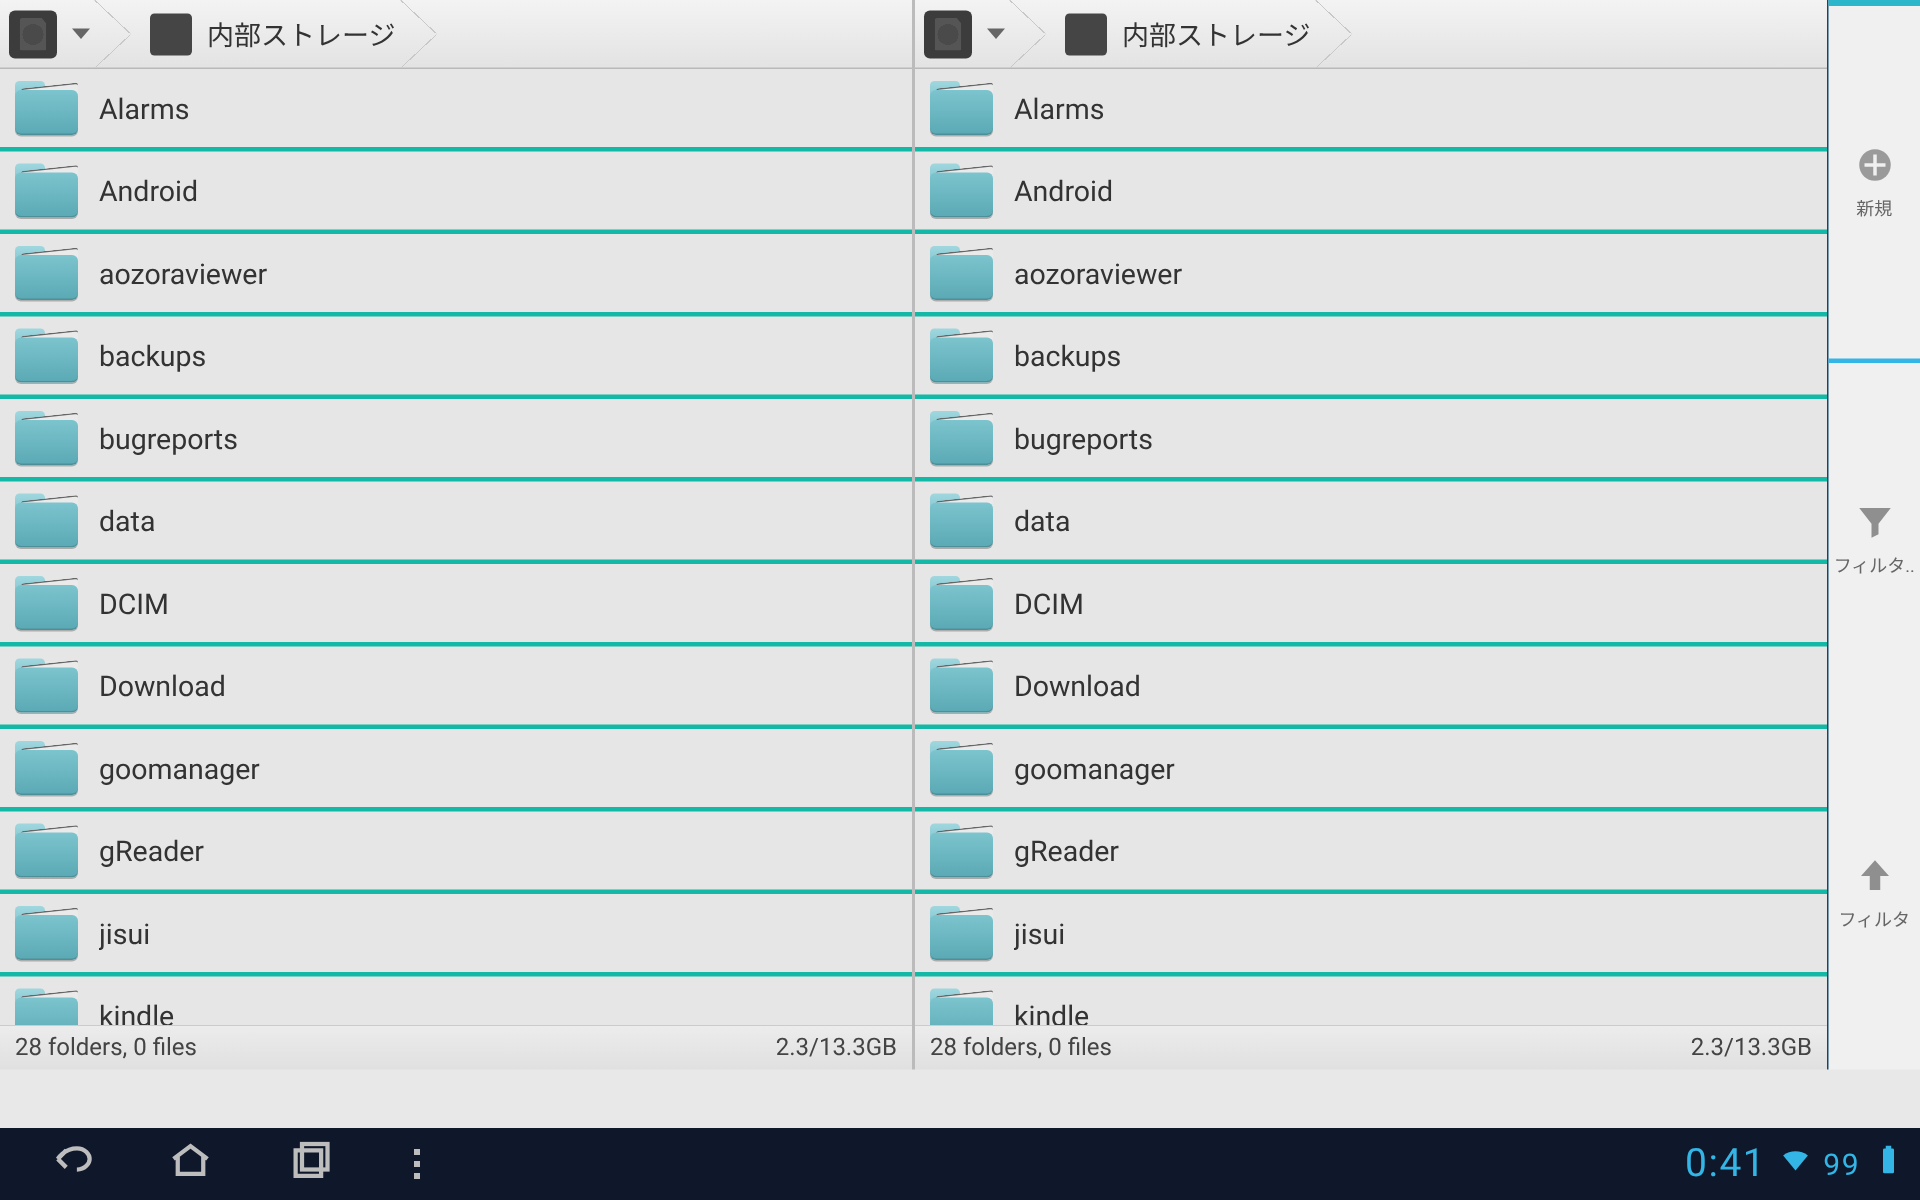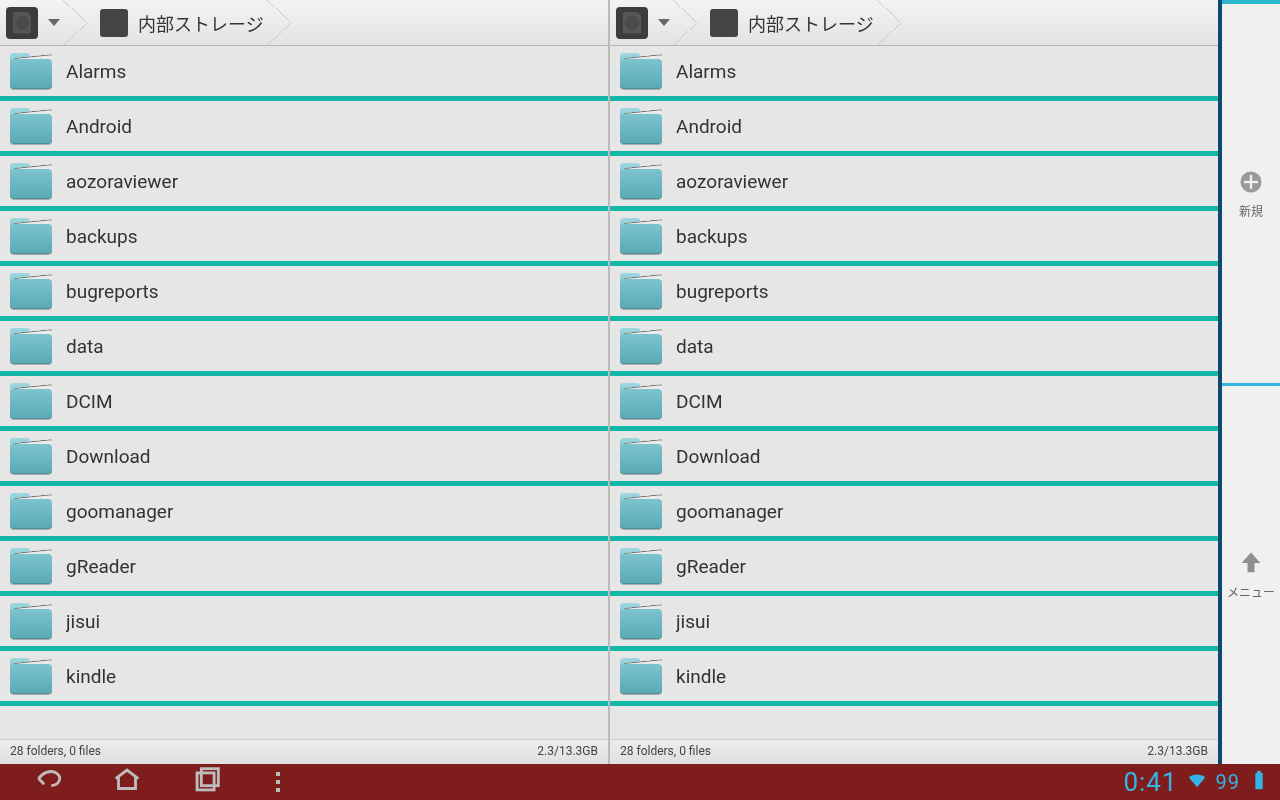--- a/index.html
+++ b/index.html
@@ -1,18 +1,18 @@
 <!DOCTYPE html>
 <html><head>
 <meta charset="utf-8">
 <style>
 * { margin: 0; padding: 0; box-sizing: border-box; font-family: Roboto, "Noto Sans CJK JP", sans-serif; }
 html, body { width: 1280px; height: 800px; overflow: hidden; background: #e8e8e8; }
 
-.app { display: flex; flex-direction: column; width: 1280px; height: 800px; }
+.app { display: flex; flex-direction: column; width: 1280px; height: 800px; gap: 39px; }
 
 .main { display: flex; flex: 1; min-height: 0; }
 
 
 .panes { display: flex; flex: 1; min-height: 0; }
 .pane { display: flex; flex-direction: column; flex: 1; min-width: 0; background: #e6e6e6; position: relative; }
 .pane + .pane { border-left: 2px solid #bbb; }
 
 
 .crumbbar { height: 46px; display: flex; align-items: stretch; background: linear-gradient(#f3f3f3,#e3e3e3); border-bottom: 1px solid #b8b8b8; }
@@ -26,39 +26,39 @@
 }
 .sd-icon { width: 32px; height: 32px; background: #3c3c3c; border-radius: 4px; display:flex; align-items:center; justify-content:center; margin-right:4px; }
 .sd-icon-inner { width: 18px; height: 22px; background:
   radial-gradient(circle at 50% 50%, #4a4a4a 0 7px, transparent 7px),
   #555; border-radius:2px; clip-path: polygon(0 0,80% 0,100% 20%,100% 100%,0 100%); }
 .small-sd { width:28px; height:28px; background:#454545; border-radius:3px; }
 .crumb-caret { width:0; height:0; border-left:6px solid transparent; border-right:6px solid transparent; border-top:7px solid #666; margin-left:6px; }
 
 
 .list { flex: 1; overflow-y: auto; background: #e6e6e6; }
-.row { display: flex; align-items: center; height: 55px; padding: 0 10px; border-bottom: 5px solid #14b8a6; cursor: pointer; }
+.row { display: flex; align-items: center; height: 55px; padding: 0 10px; border-bottom: 3px solid #14b8a6; cursor: pointer; }
 .folder-ico { width: 42px; height: 36px; position: relative; margin-right: 14px; flex-shrink:0; }
 .folder-body { position:absolute; inset:0; top:6px; background: linear-gradient(#7cc4ce,#5aa9b4); border-radius:4px; box-shadow: inset 0 -1px 0 rgba(0,0,0,.15), 0 1px 0 rgba(0,0,0,.25); }
 .folder-tab  { position:absolute; left:0; top:0; width:20px; height:12px; background: linear-gradient(#a0d7df,#83c6cf); border-radius:3px 3px 0 0; }
 .folder-lip  { position:absolute; left:4px; top:3px; width:38px; height:8px; background:#eaeaea; border-top:1px solid #666; border-radius:2px 2px 0 0; transform: skewY(-6deg); }
 .name { font-size: 19px; color: #333; white-space: nowrap; overflow: hidden; text-overflow: ellipsis; }
 
 
-.pane-status { display:flex; justify-content:space-between; padding:4px 10px 6px; font-size:12px; color:#444; border-top:1px solid #ccc; background: linear-gradient(#ececec,#e0e0e0); }
-
-
-.actions { width: 62px; background: #f0f0f0; border-left: 4px solid #0c4a6e; display:flex; flex-direction:column; align-items:stretch; }
+.pane-status { display:flex; justify-content:space-between; padding:4px 10px 6px; font-size:16px; color:#444; border-top:1px solid #ccc; background: linear-gradient(#ececec,#e0e0e0); }
+
+
+.actions { width: 62px; background: #f0f0f0; border-left: 1px solid #0c4a6e; display:flex; flex-direction:column; align-items:stretch; }
 .actions .accent { height:4px; background:#2cb6cc; }
 .act-btn { flex:1; display:flex; flex-direction:column; align-items:center; justify-content:center; gap:6px; font-size:12px; color:#666; cursor:pointer; border-bottom: 0px solid transparent; }
 .act-btn.sel { border-bottom: 3px solid #33b5e5; }
 .act-btn svg { width:28px; height:28px; fill:#8f8f8f; }
 
 
-.navbar { height: 36px; background: #7f1d1d; display:flex; align-items:center; color:#9c9c9c; padding: 0 10px 0 30px; }
+.navbar { height: 48px; background: #0f172a; display:flex; align-items:center; color:#9c9c9c; padding: 0 10px 0 30px; }
 .navbar-left { display:flex; align-items:center; gap:46px; }
 .nav-ico svg { width:34px; height:34px; fill:none; stroke:#bdbdbd; stroke-width:2; }
 .dots { display:flex; flex-direction:column; gap:4px; padding-left:6px; }
 .dots span { width:4px; height:4px; background:#bdbdbd; }
 .navbar-right { margin-left:auto; display:flex; align-items:center; gap:8px; color:#33b5e5; font-size:26px; letter-spacing:1px; }
 .wifi svg, .batt svg { width:22px; height:22px; fill:#33b5e5; }
 .bnum { font-size:20px; }
 </style>
 </head>
 <body>
@@ -306,26 +306,32 @@
       <div class="act-btn sel">
         <svg viewBox="0 0 24 24">
             <circle cx="12" cy="12" r="9" fill="#9a9a9a"></circle>
             <rect x="11" y="6" width="2" height="12" fill="#f0f0f0"></rect>
             <rect x="6" y="11" width="12" height="2" fill="#f0f0f0"></rect>
           </svg>
         <span>新規</span>
       </div>
 
 
-
       <div class="act-btn">
         <svg viewBox="0 0 24 24">
+            <path d="M3 4h18l-7 9v6l-4 2v-8L3 4z"></path>
+          </svg>
+        <span>フィルタ..</span>
+      </div>
+
+      <div class="act-btn">
+        <svg viewBox="0 0 24 24">
             <path d="M12 3l8 9h-5v8H9v-8H4l8-9z"></path>
           </svg>
-        <span>メニュー</span>
+        <span>フィルタ</span>
       </div>
 
     </div>
   </div>
 
   <div class="navbar">
     <div class="navbar-left">
       <div class="nav-ico">
         <svg viewBox="0 0 24 24">
             <path d="M15 6c-6 0-9 5-9 5l4-4M6 11l4 4M15 6c4 0 6 3 6 5s-2 5-6 5"></path>

